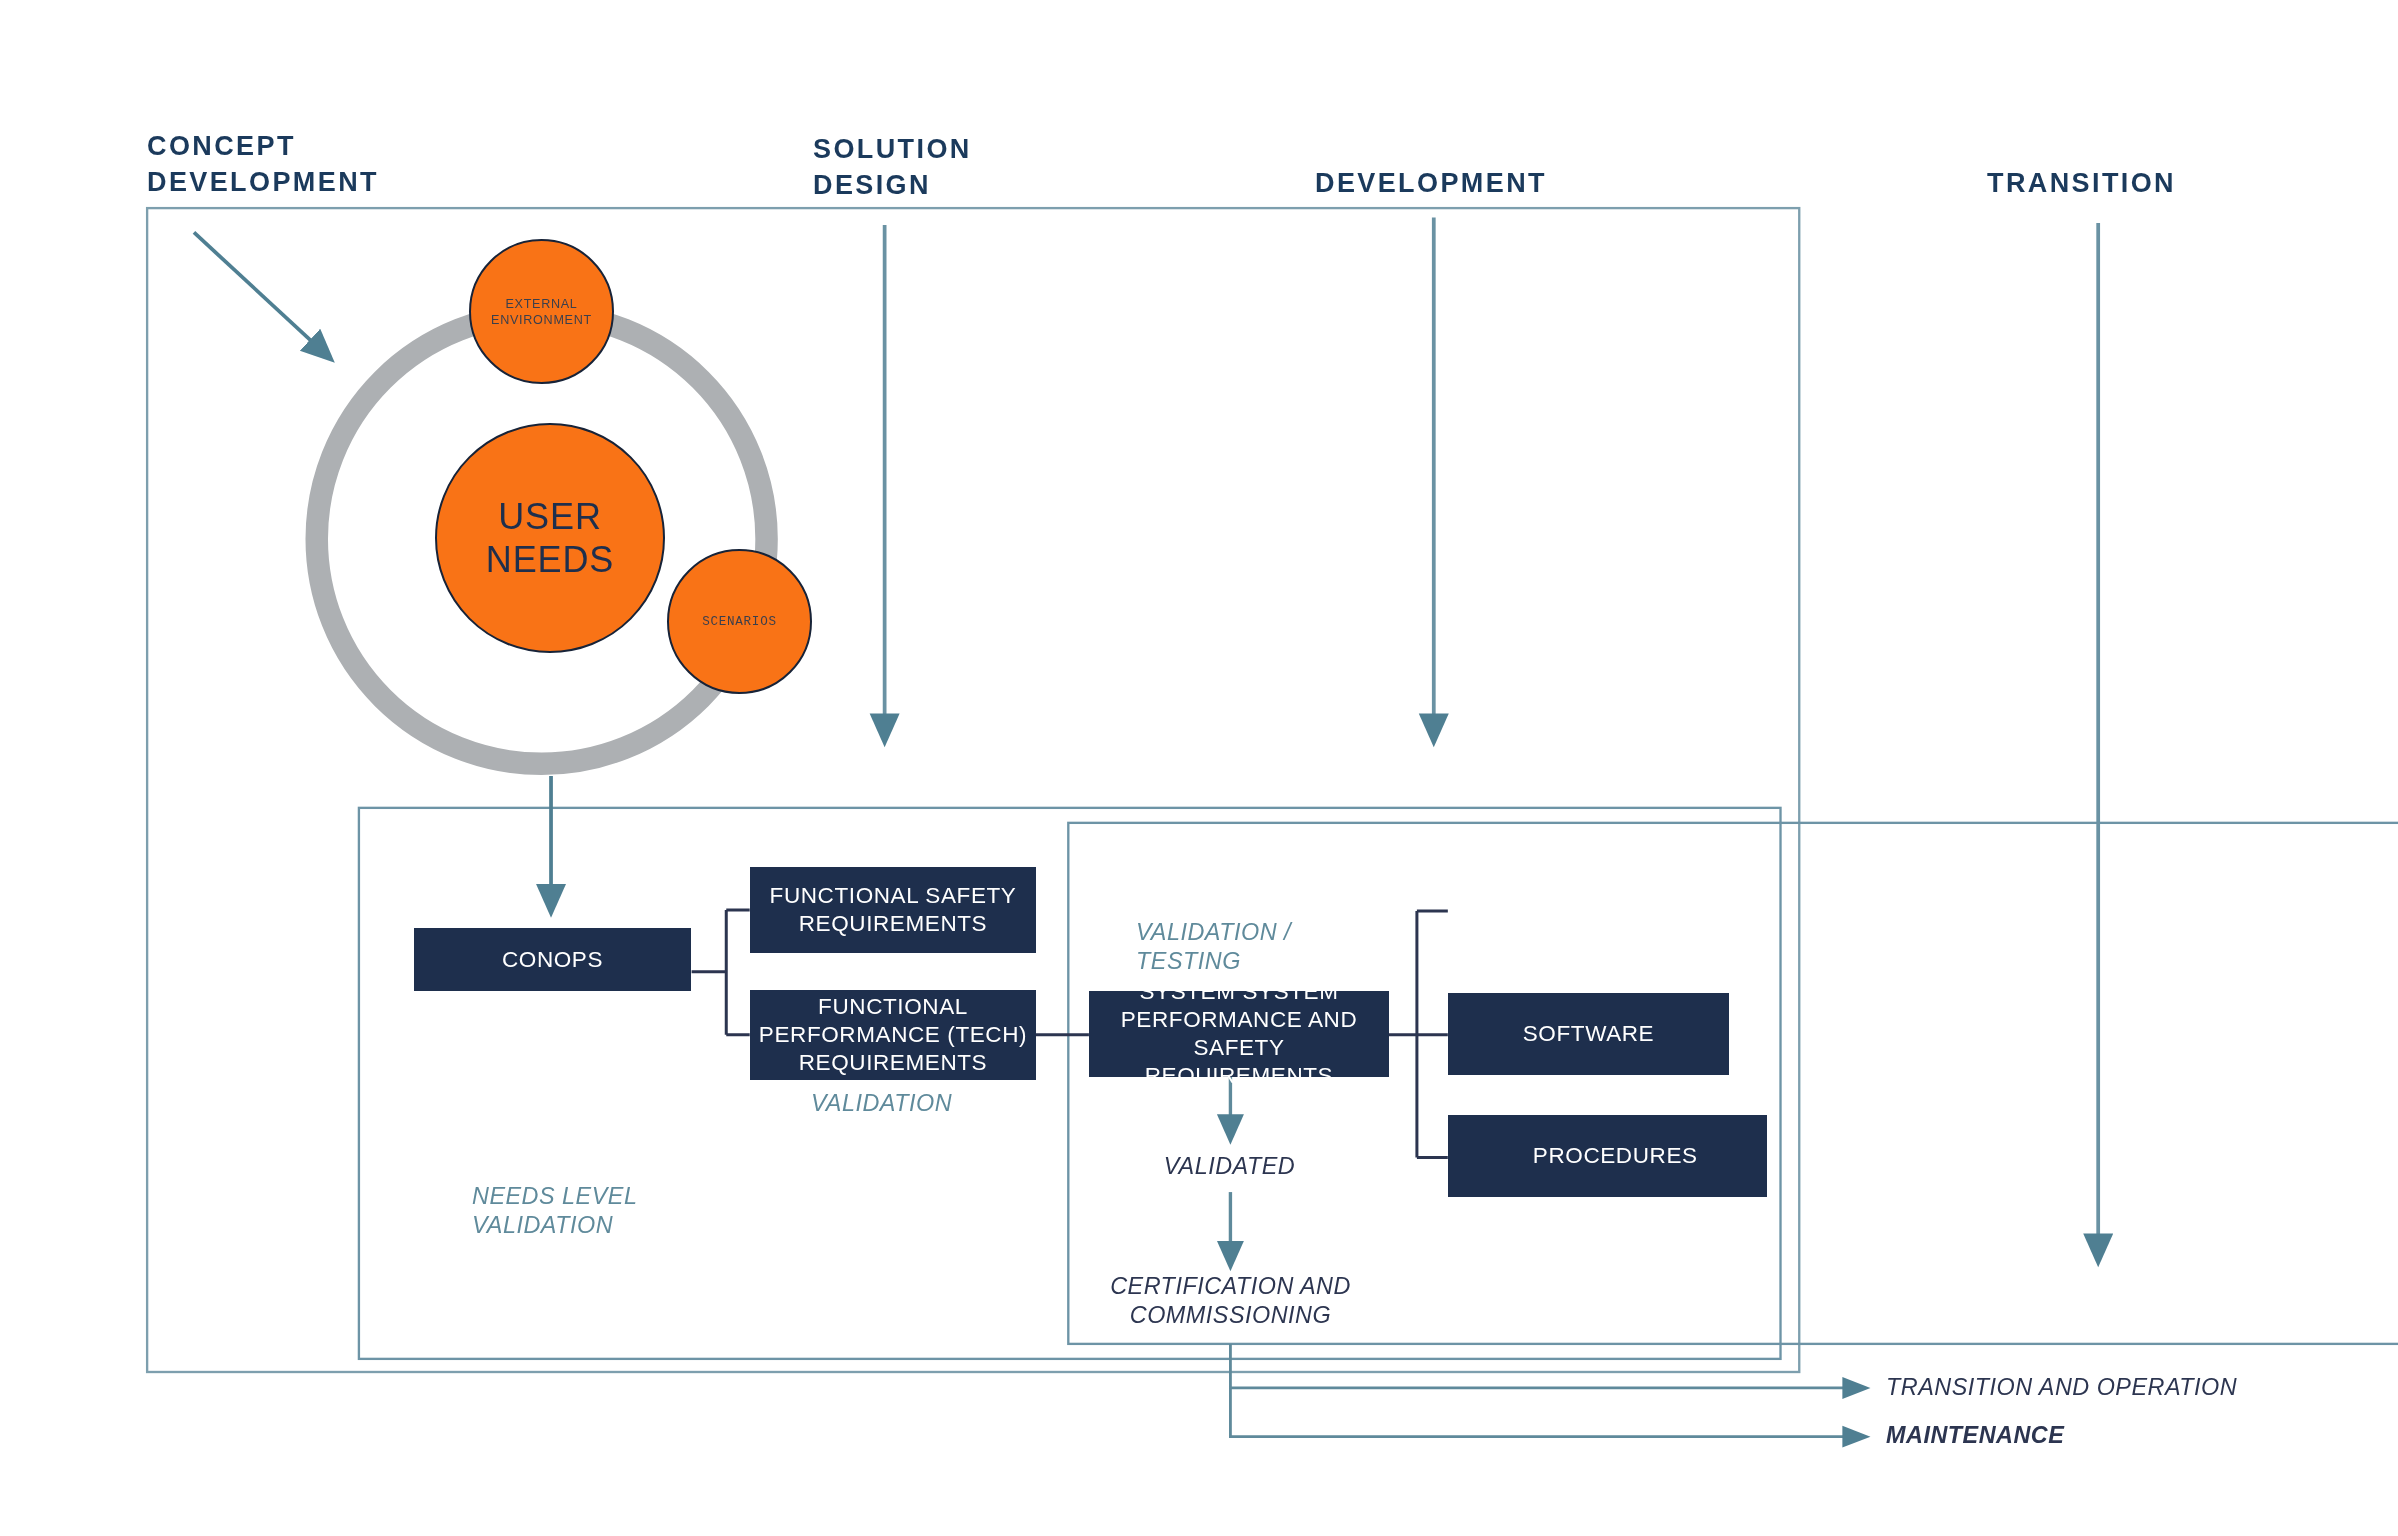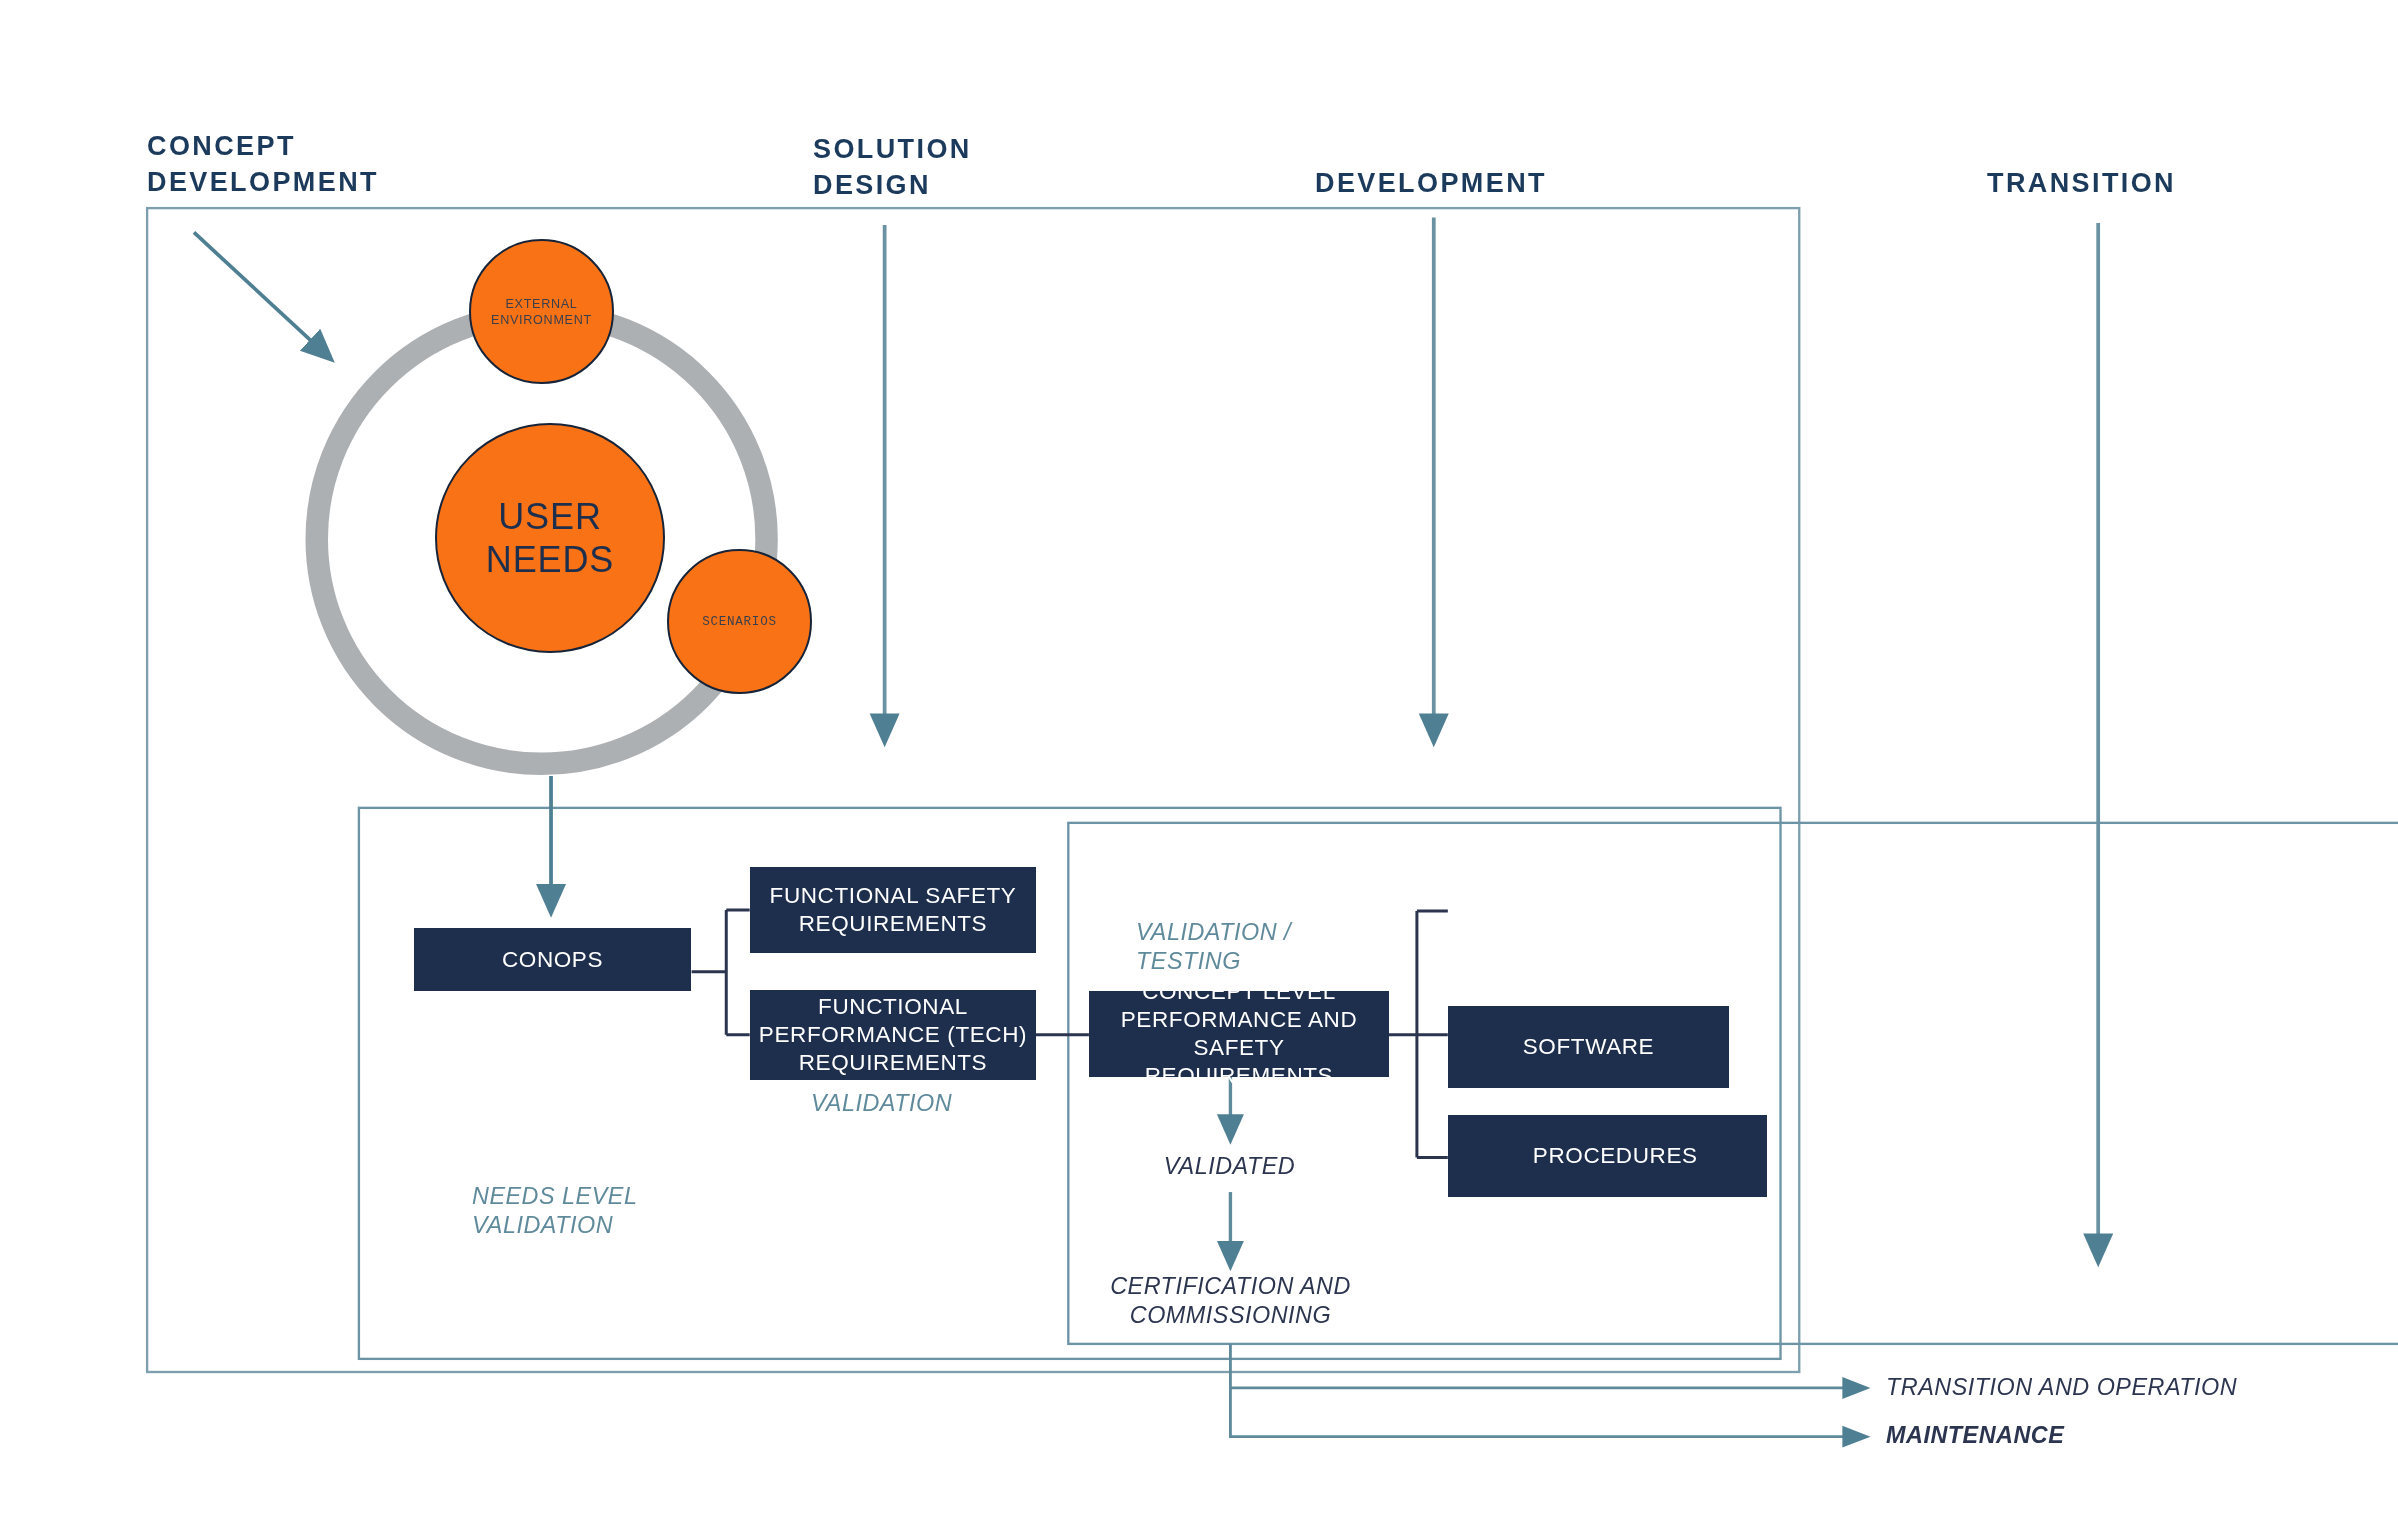--- a/index.html
+++ b/index.html
@@ -161,26 +161,26 @@
 
   <div class="node-box" style="left:414px; top:928px; width:277px; height:63px;">CONOPS</div>
 
   <div class="node-box" style="left:750px; top:867px; width:286px; height:86px;">FUNCTIONAL SAFETY
 REQUIREMENTS</div>
 
   <div class="node-box" style="left:750px; top:990px; width:286px; height:90px;">FUNCTIONAL
 PERFORMANCE (TECH)
 REQUIREMENTS</div>
 
-  <div class="node-box" style="left:1089px; top:991px; width:300px; height:86px;">CONCEPT LEVEL
+  <div class="node-box" style="left:1089px; top:991px; width:300px; height:86px;">SYSTEM SYSTEM
 PERFORMANCE AND
 SAFETY REQUIREMENTS</div>
 
 
-  <div class="node-box" style="left:1448px; top:993px; width:281px; height:82px;margin-top:13px;">SOFTWARE</div>
+  <div class="node-box" style="left:1448px; top:993px; width:281px; height:82px;">SOFTWARE</div>
 
   <div class="node-box" style="left:1448px; top:1115px; width:319px; height:82px;padding-left:23px;">PROCEDURES</div>
 
   <div class="annot" style="left:811px; top:1089px;">VALIDATION</div>
 
   <div class="annot" style="left:472px; top:1182px;">NEEDS LEVEL
 VALIDATION</div>
 
   <div class="annot" style="left:1136px; top:918px;">VALIDATION /
 TESTING</div>

